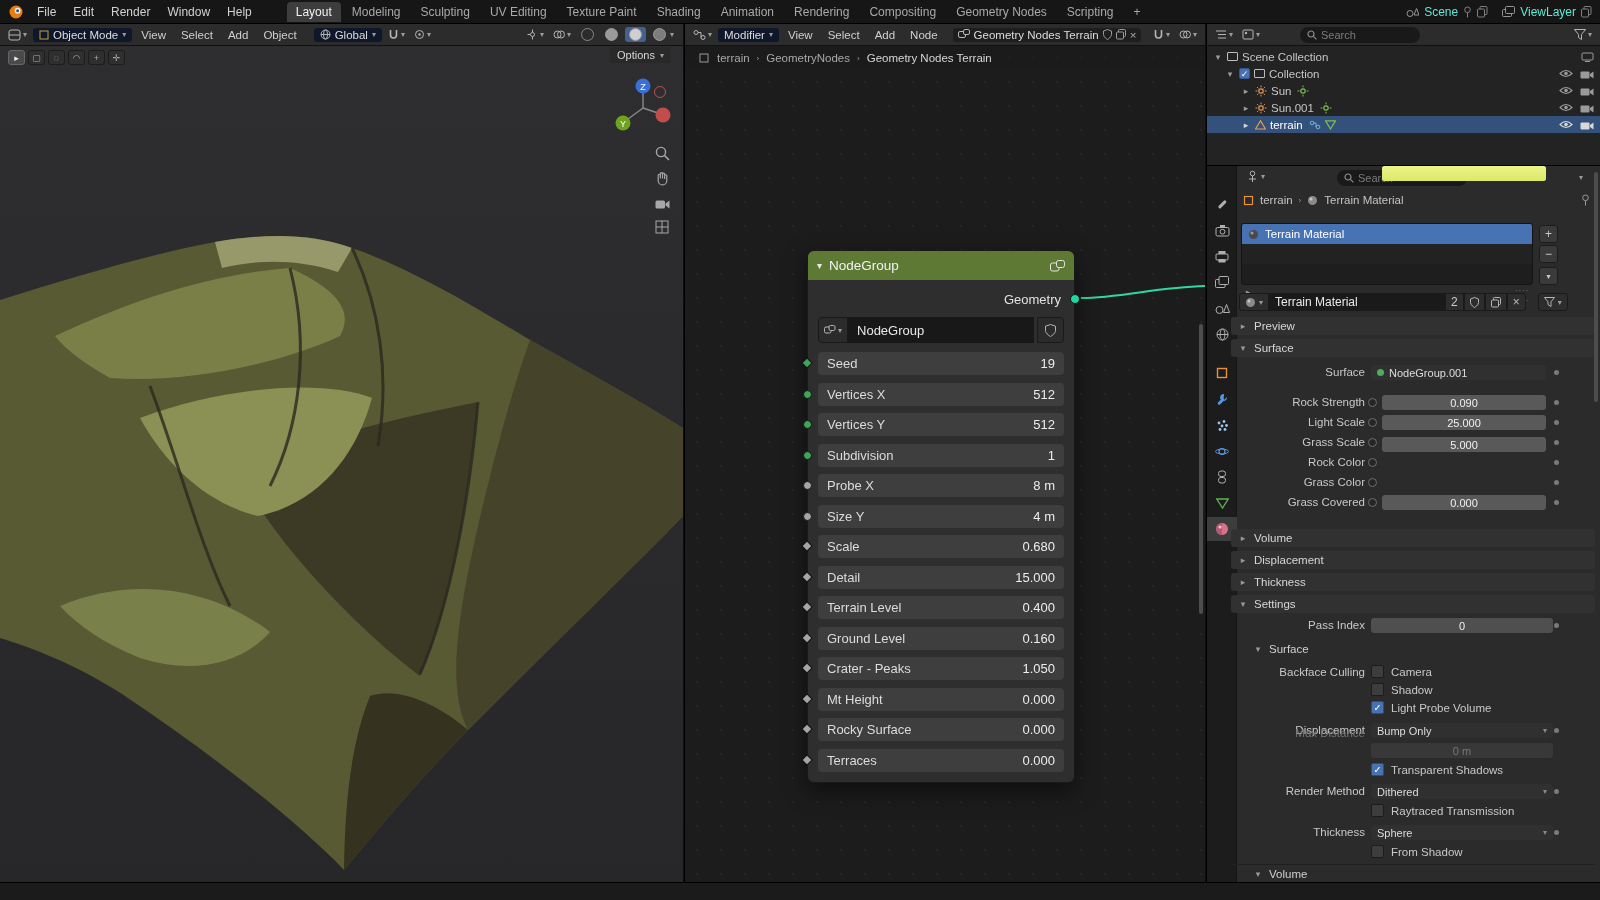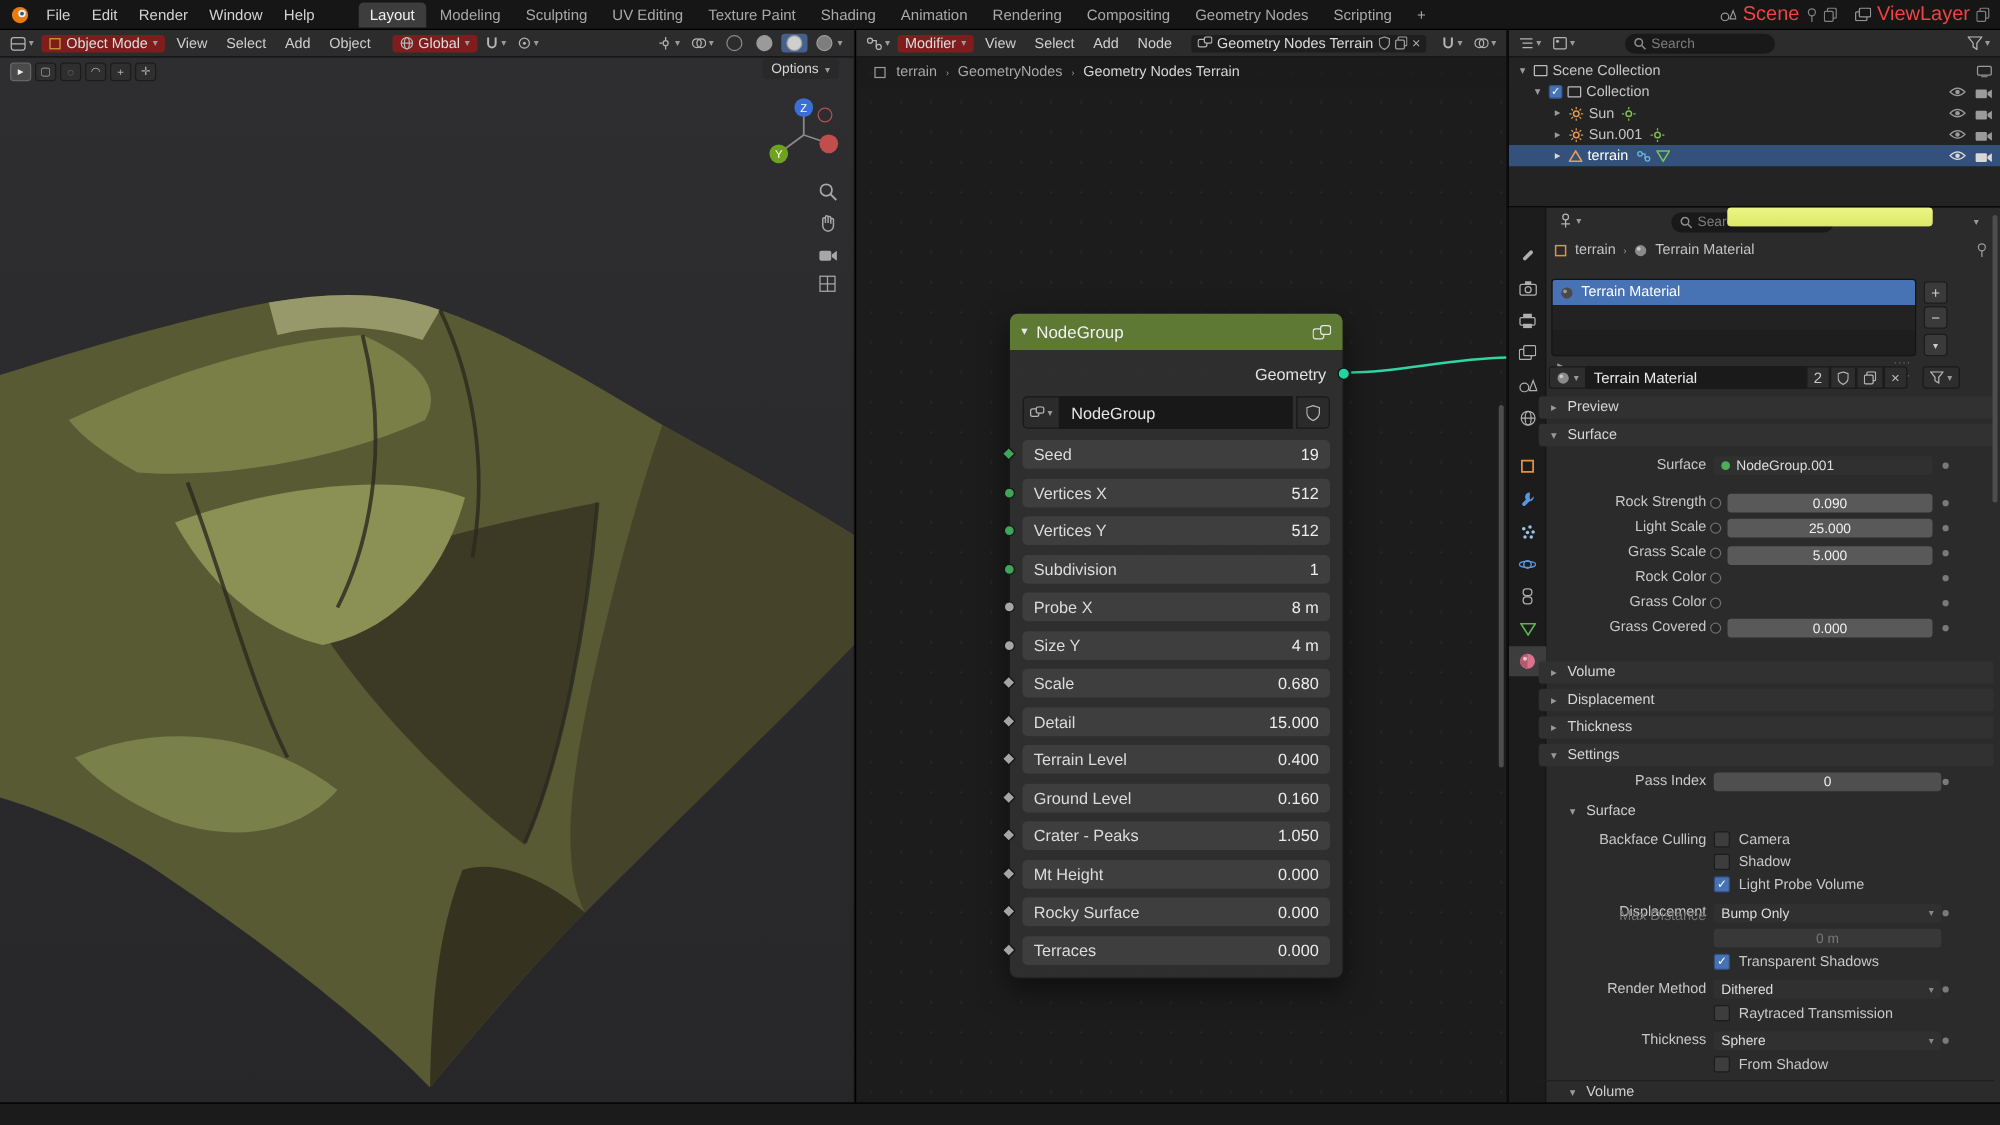--- a/index.html
+++ b/index.html
@@ -7,27 +7,27 @@
   body{background:#0f0f0f;font-family:"Liberation Sans","DejaVu Sans",sans-serif;color:#c9c9c9;position:relative;font-size:12px}
   .a{position:absolute}
   svg{display:block}
 
   
   .topbar{left:0;top:0;width:1600px;height:24px;background:#161616;display:flex;align-items:center;padding:0 8px;gap:1px;border-bottom:1px solid #000}
   .menu{padding:2px 8px;font-size:12px;color:#d2d2d2;border-radius:3px}
   .wtabs{display:flex;align-items:center;height:24px;margin-left:26px;gap:2px}
   .wtab{font-size:12px;color:#a9a9a9;padding:3px 9px;white-space:nowrap}
   .wtab.active{background:#3d3d3d;color:#f1f1f1;border-radius:4px 4px 0 0}
-  .top-right{margin-left:auto;display:flex;align-items:center;gap:14px;font-size:16px;color:#ef4444}
+  .top-right{margin-left:auto;display:flex;align-items:center;gap:14px;font-size:12px;color:#5eead4}
   .widget{display:flex;align-items:center;gap:5px}
   .miniico{opacity:.8}
 
   
   .ehdr{height:22px;background:#2c2c2c;display:flex;align-items:center;gap:3px;padding:0 5px;font-size:11.5px;color:#d0d0d0;border-bottom:1px solid #111;position:relative;z-index:3}
-  .dd{background:#7f1d1d;border-radius:3px;padding:1px 6px;display:inline-flex;align-items:center;gap:4px;color:#ddd;white-space:nowrap}
+  .dd{background:#0f172a;border-radius:3px;padding:1px 6px;display:inline-flex;align-items:center;gap:4px;color:#ddd;white-space:nowrap}
   .hmenu{padding:1px 6px;color:#cfcfcf;white-space:nowrap}
   .car{font-size:8px;color:#9a9a9a}
   .iconbtn{display:inline-flex;align-items:center;gap:2px;padding:1px 3px;border-radius:3px}
 
   
   .vp{left:0;top:24px;width:683px;height:858px;background:linear-gradient(#2e2e31,#27272a);overflow:hidden}
   .vp-tools{position:absolute;left:8px;top:26px;display:flex;gap:3px}
   .vtool{width:17px;height:15px;background:#2f2f2f;border:1px solid #1c1c1c;border-radius:3px;color:#aaa;font-size:9px;display:flex;align-items:center;justify-content:center}
   .vtool.active{background:#4a4a4a;color:#eee;border-color:#666}
   .options{position:absolute;right:12px;top:23px;background:rgba(40,40,40,.85);border-radius:3px;padding:2px 7px;font-size:11px;color:#d6d6d6;display:flex;gap:5px;align-items:center}

